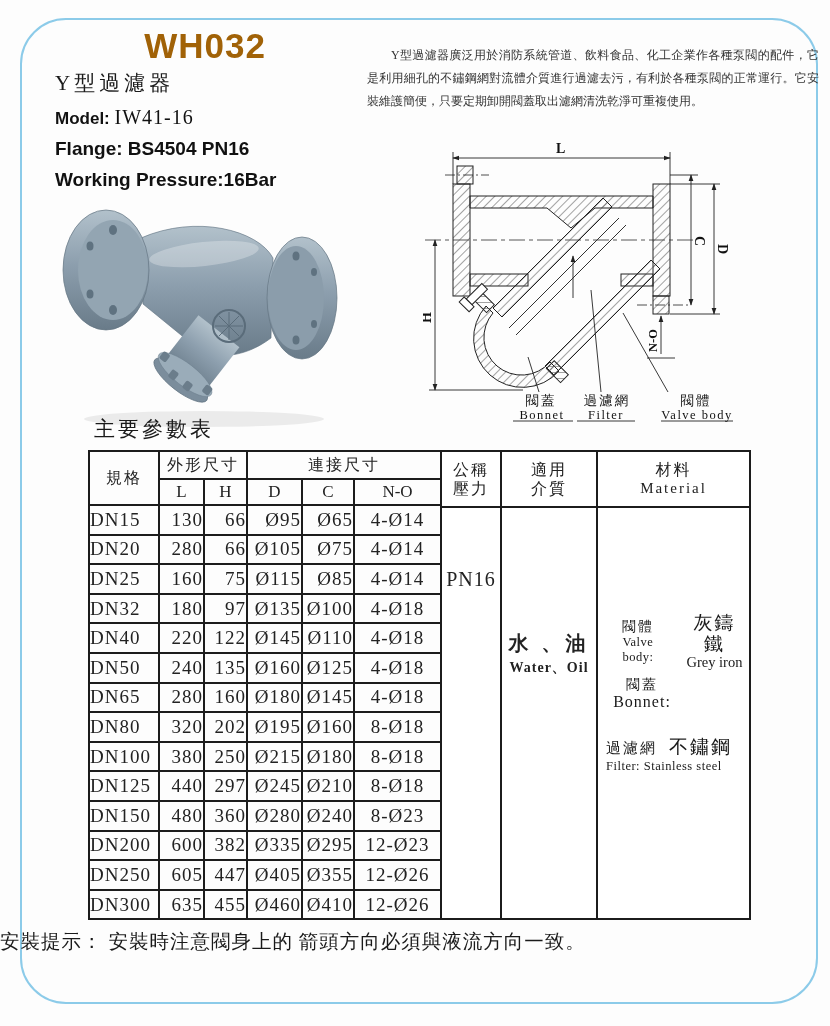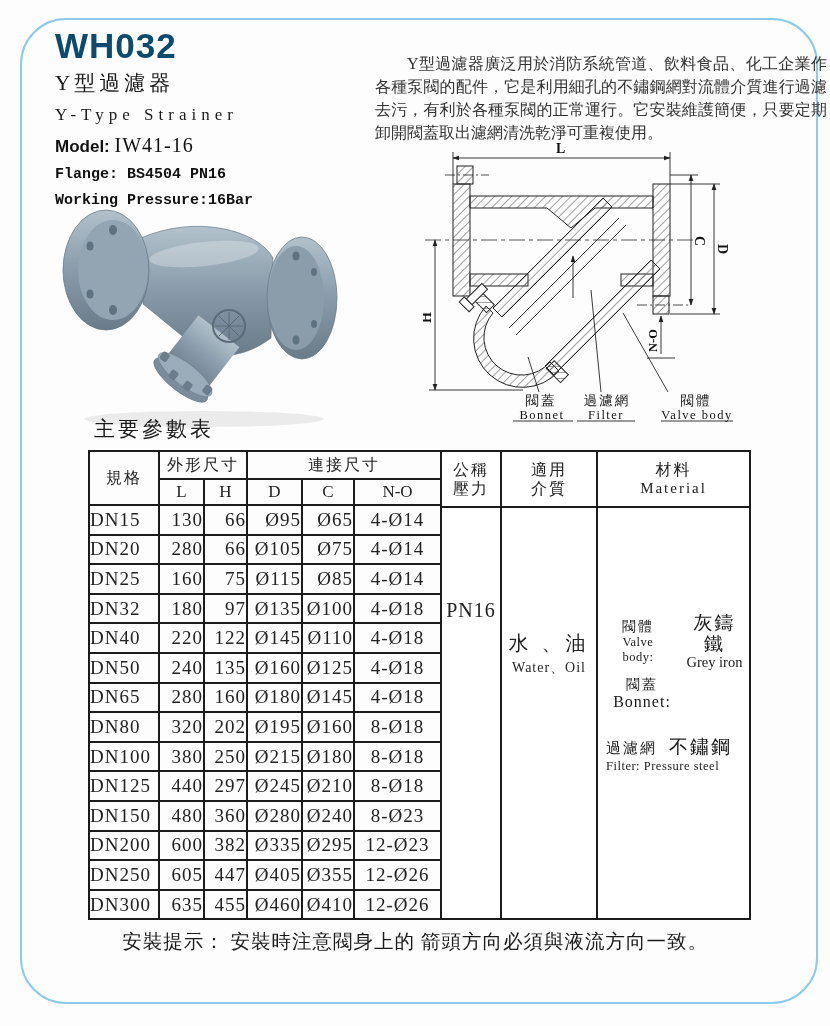--- a/index.html
+++ b/index.html
@@ -8,31 +8,31 @@
     background:#fdfdfd;color:#222;
     font-family:"Liberation Serif","DejaVu Serif",serif;
   }
   .frame{
     position:absolute;left:20px;top:18px;width:794px;height:982px;
     border:2px solid #8ccbe9;border-radius:46px;pointer-events:none;
   }
   
   .brand{position:absolute;left:55px;top:26px;width:300px;}
   .code{font-family:"Liberation Sans","DejaVu Sans",sans-serif;font-weight:700;
-        font-size:35px;letter-spacing:1px;color:#0c4a6e;}
+        font-size:35px;letter-spacing:1px;color:#a16207;text-align:center;}
   .zh-name{font-size:21px;letter-spacing:4px;margin-top:3px;color:#1a1a1a;}
   .en-name{font-size:17px;letter-spacing:5px;margin-top:8px;color:#1a1a1a;}
   .spec-line{margin-top:9px;font-size:19px;white-space:nowrap;color:#111;}
   .spec-line .lbl{font-family:"Liberation Sans","DejaVu Sans",sans-serif;font-weight:700;font-size:17px;}
   .spec-line .val{font-size:20px;letter-spacing:1px;}
-  .spec-line.allbold{font-family:Liberation Mono, monospace;font-weight:700;font-size:15px;}
+  .spec-line.allbold{font-family:Liberation Sans, sans-serif;font-weight:700;font-size:19px;}
   
   .desc{
-    position:absolute;left:363px;top:40px;width:452px;margin:12px;
-    font-size:16px;line-height:23px;text-indent:2em;text-align:justify;color:#333;
+    position:absolute;left:363px;top:40px;width:452px;margin:4px;
+    font-size:12px;line-height:23px;text-indent:2em;text-align:justify;color:#333;
   }
   
   .photo{position:absolute;left:46px;top:186px;width:318px;height:246px;}
   .draw{position:absolute;left:423px;top:140px;width:404px;height:287px;}
   
   .tbl-title{position:absolute;left:94px;top:415px;margin:0;font-size:21px;
              font-weight:400;letter-spacing:3px;color:#1a1a1a;}
   .spec-wrap{position:absolute;left:88px;top:450px;display:flex;align-items:stretch;}
   table.ltab{border-collapse:collapse;table-layout:fixed;width:352px;}
   table.ltab th,table.ltab td{
@@ -47,51 +47,50 @@
   td.c1,td.c2{text-align:right;padding-right:9px;}
   td.c3,td.c4{text-align:right;padding-left:3px;}
   td.c5{text-align:center;letter-spacing:2px;}
   .rc{border:2px solid #1c1c1c;margin-left:-2px;box-sizing:border-box;
       display:flex;flex-direction:column;background:#fff;}
   .rc-press{width:62px;} .rc-med{width:98px;} .rc-mat{width:155px;}
   .rc-head{height:54px;border-bottom:2px solid #1c1c1c;display:flex;flex-direction:column;
            justify-content:center;align-items:center;font-size:16px;letter-spacing:2px;line-height:19px;}
   .rc-head .en{font-size:15px;letter-spacing:2px;}
   .rc-body{flex:1;}
-  .press-body{display:flex;justify-content:center;padding-top:91px;font-size:20px;letter-spacing:1px;}
-  .med-body{display:flex;flex-direction:column;align-items:center;padding-top:122px;}
+  .press-body{display:flex;justify-content:center;padding-top:60px;font-size:20px;letter-spacing:1px;}
+  .med-body{display:flex;flex-direction:column;align-items:center;padding-top:122px;font-weight:bold;}
   .med-zh{font-size:20px;letter-spacing:4px;}
   .med-en{font-size:14px;letter-spacing:1px;margin-top:2px;color:#222;}
   .mat-body{padding:104px 4px 0 8px;color:#1a1a1a;}
   .mat-row1{display:flex;align-items:center;}
   .zh-sm{font-size:14px;letter-spacing:2px;line-height:16px;}
   .en-sm{font-size:12.5px;line-height:15px;letter-spacing:0.5px;}
   .zh-lg{font-size:19px;letter-spacing:2px;line-height:21px;}
   .en-md{font-size:14.5px;line-height:17px;}
   .mat-left{text-align:center;}
   .mat-right{margin-left:14px;text-align:center;}
   .mat-bonnet{margin-top:6px;text-align:center;width:72px;}
   .mat-bonnet .en-md{font-size:16px;letter-spacing:1px;}
   .mat-filter{margin-top:26px;}
   .mat-filter-zh{display:flex;align-items:baseline;}
   .mat-filter-zh .zh-sm{font-size:15px;margin-right:12px;}
   .mat-filter .en-sm{margin-top:2px;}
   
-  .note{position:absolute;left:0;top:928px;width:830px;margin:0;text-align:center;
+  .note{position:absolute;left:0;top:928px;width:830px;margin:0;text-align:left;
         font-size:19.5px;letter-spacing:1px;color:#1a1a1a;}
 </style>
 </head>
 <body>
 
 <div class="frame"></div>
 
 <header class="brand">
   <div class="code">WH032</div>
   <div class="zh-name">Y型過濾器</div>
-  <div class="en-name">Y-Type Strainer</div>
   <div class="spec-line">
     <span class="lbl">Model:</span>
     <span class="val">IW41-16</span>
   </div>
   <div class="spec-line allbold">Flange: BS4504 PN16</div>
   <div class="spec-line allbold">Working Pressure:16Bar</div>
 </header>
 
 <p class="desc">Y型過濾器廣泛用於消防系統管道、飲料食品、化工企業作各種泵閥的配件，它是利用細孔的不鏽鋼網對流體介質進行過濾去污，有利於各種泵閥的正常運行。它安裝維護簡便，只要定期卸開閥蓋取出濾網清洗乾淨可重複使用。</p>
 
@@ -418,20 +417,20 @@
         <div class="zh-sm">閥蓋</div>
         <div class="en-md">Bonnet:</div>
       </div>
       <div class="mat-filter">
         <div class="mat-filter-zh">
           <span class="zh-sm">過濾網</span>
           <span class="zh-lg">不鏽鋼</span>
         </div>
         <div class="en-sm">
           <span>Filter:</span>
-          <span>Pressure steel</span>
+          <span>Stainless steel</span>
         </div>
       </div>
     </div>
   </div>
 </div>
 
 <p class="note">安裝提示： 安裝時注意閥身上的 箭頭方向必須與液流方向一致。</p>
 
 </body></html>

